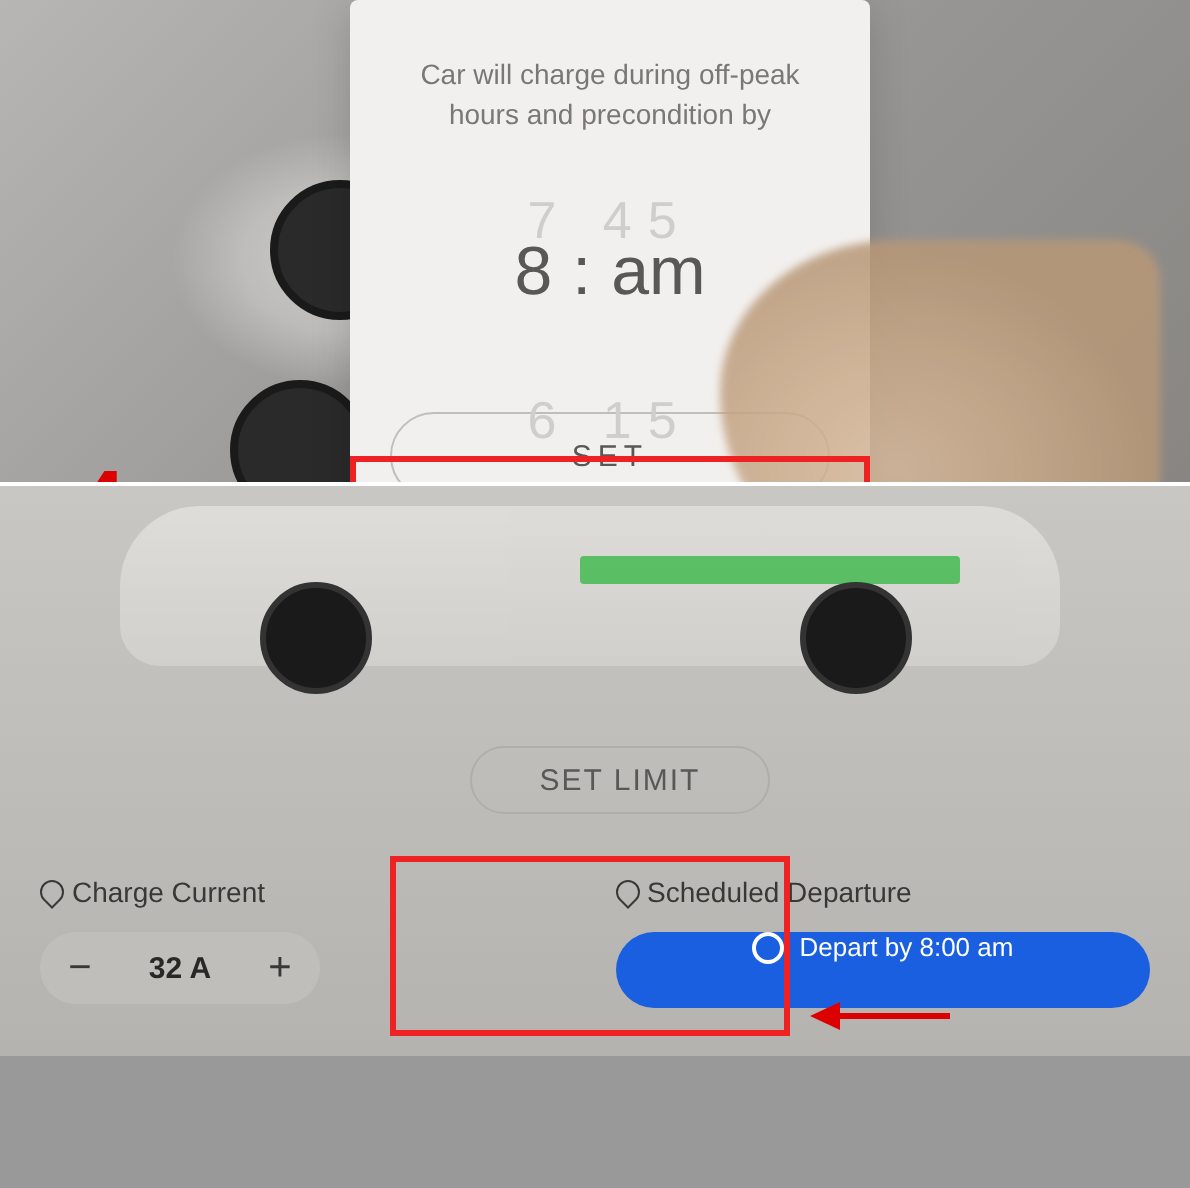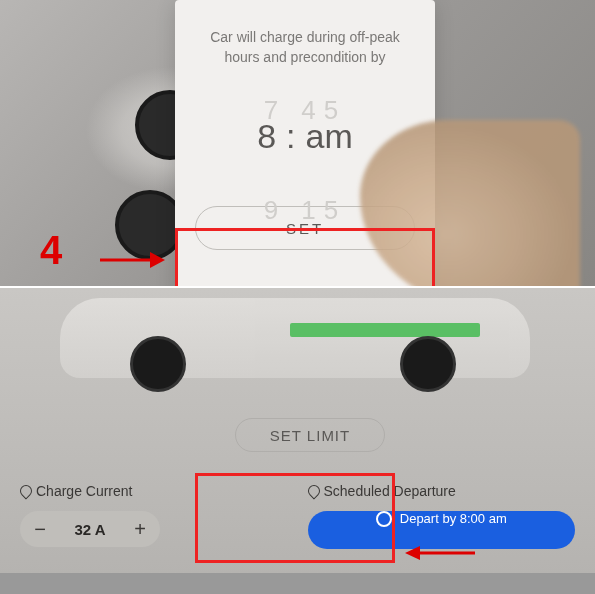--- a/index.html
+++ b/index.html
@@ -1,18 +1,18 @@
 <!DOCTYPE html>
 <html><head>
 <meta charset="utf-8">
 <style>
   * { box-sizing: border-box; margin: 0; padding: 0; font-family: -apple-system, BlinkMacSystemFont, sans-serif; }
   body { width: 595px; height: 594px; background: #999; overflow: hidden; }
   .panel { position: relative; width: 100%; }
-  .panel-top { height: 286px; background: linear-gradient(135deg, #b8b6b4 0%, #9a9896 50%, #888683 100%); }
+  .panel-top { height: 241px; background: linear-gradient(135deg, #b8b6b4 0%, #9a9896 50%, #888683 100%); }
   .panel-bottom { height: 287px; background: linear-gradient(180deg, #c9c7c4 0%, #b5b3b0 100%); border-top: 2px solid #fff; }
 
   
   .car-shadow-top { position: absolute; top: 40px; left: 40px; width: 260px; height: 180px; background: radial-gradient(ellipse 120px 90px at 50% 50%, #e8e6e3 0%, #d0cecb 40%, transparent 70%); opacity: 0.6; }
   .wheel { position: absolute; width: 70px; height: 70px; background: #2a2a2a; border: 4px solid #1a1a1a; border-radius: 50%; }
   .wheel1 { top: 90px; left: 135px; }
   .wheel2 { top: 190px; left: 115px; }
 
   .modal { position: absolute; top: 0; left: 175px; width: 260px; height: 300px; background: #f2f0ee; border-radius: 4px; box-shadow: 0 4px 20px rgba(0,0,0,0.15); padding: 20px; text-align: center; }
   .modal-desc { color: #7a7876; font-size: 14px; line-height: 1.4; margin-top: 8px; }
@@ -64,21 +64,21 @@
   <div class="wheel wheel2"></div>
 
   <div class="modal">
     <div class="modal-desc">Car will charge during off-peak hours and precondition by</div>
     <div class="time-ghost ghost-above">7   45</div>
     <div class="time-row">
       <span>8</span>
       <span>:</span>
       <span>am</span>
     </div>
-    <div class="time-ghost ghost-below">9   15</div>
+    <div class="time-ghost ghost-below">6   15</div>
     <div class="set-btn">
       <span>SET</span>
     </div>
   </div>
 
   <div class="hand"></div>
 
   <div class="red-box rb-set"></div>
   <div class="ann4">4</div>
   <svg class="arr4" width="70" height="30">

